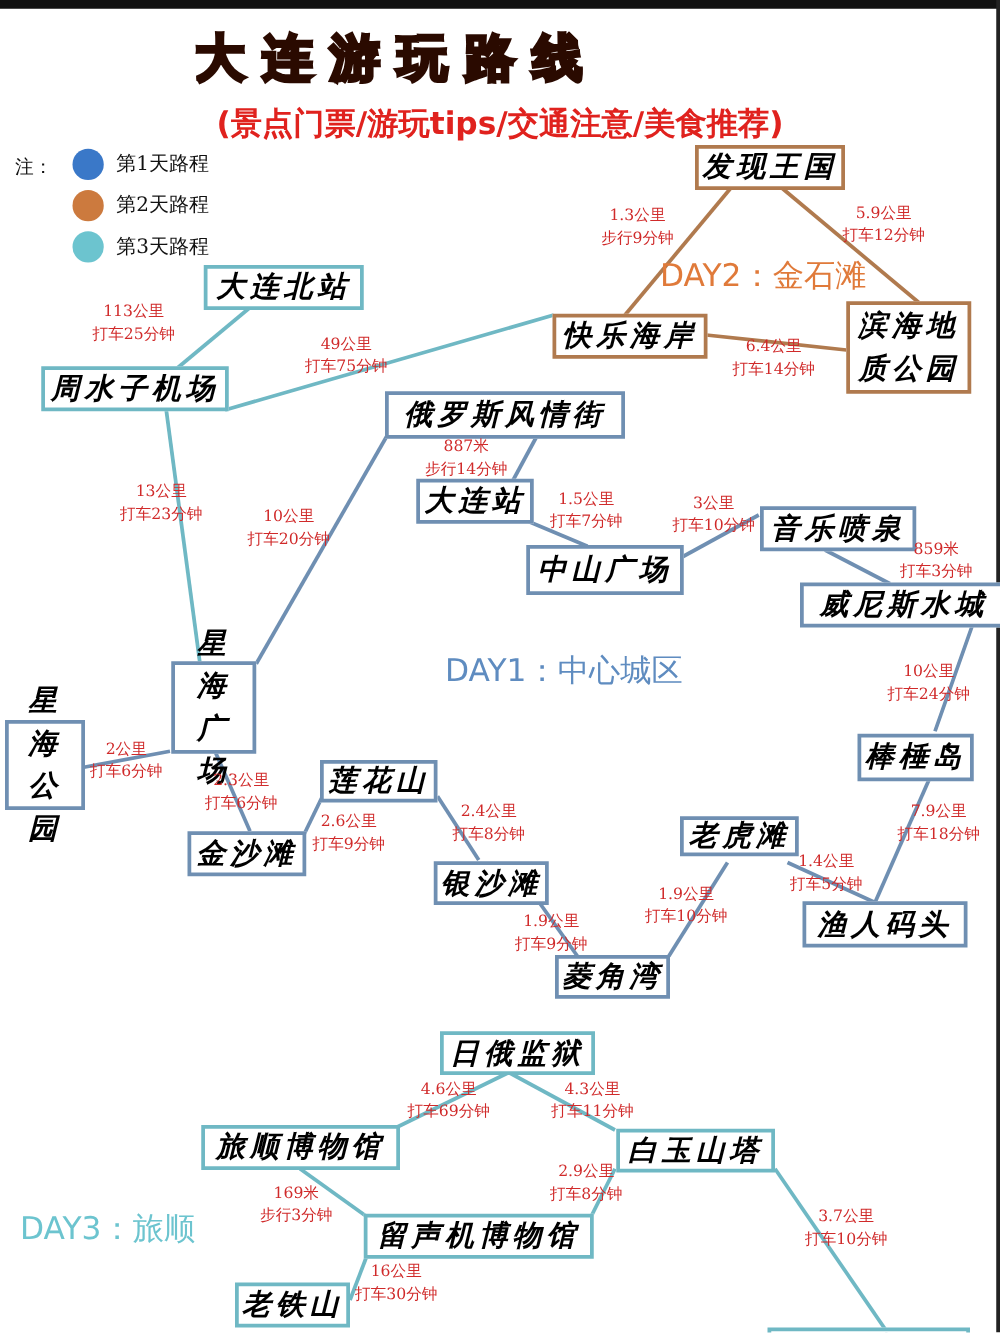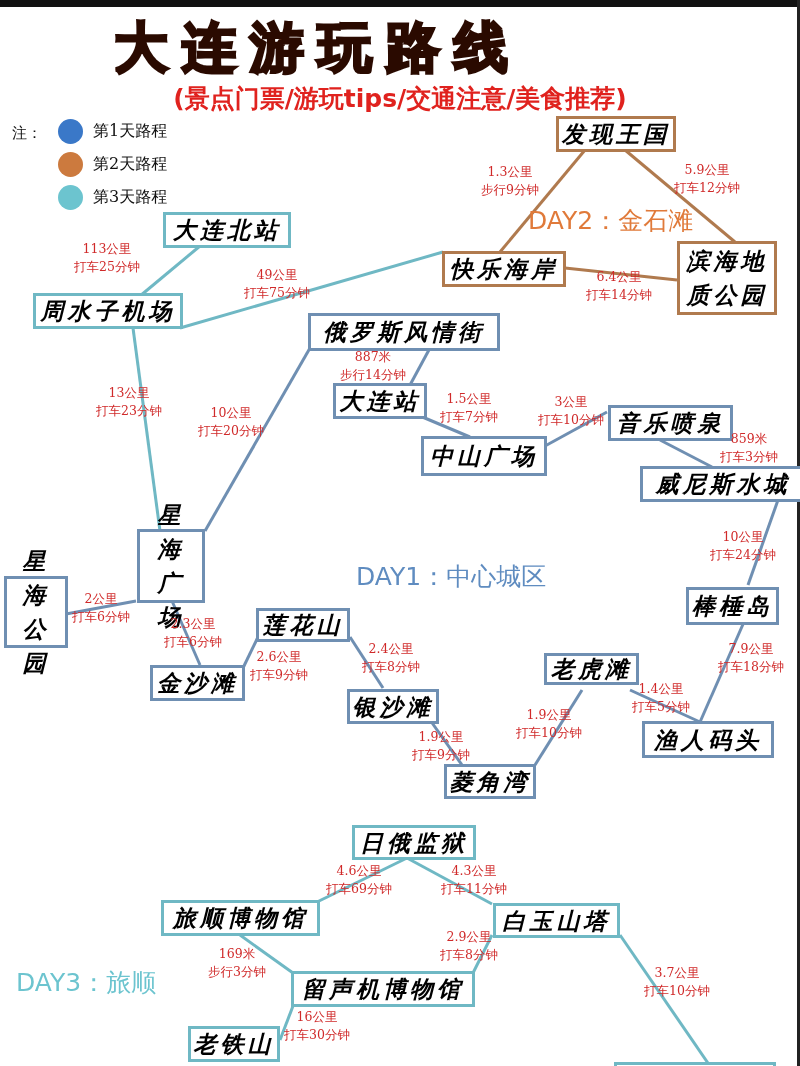--- a/index.html
+++ b/index.html
@@ -1,19 +1,19 @@
 <!DOCTYPE html>
 <html><head>
 <meta charset="utf-8">
 <style>
   html, body { margin:0; padding:0; }
   body { width:800px; height:1066px; position:relative; overflow:hidden; background:#ffffff; font-family:"DejaVu Serif", serif; }
   .topbar { position:absolute; left:0; top:0; width:800px; height:7px; background:#111; }
   .rightbar { position:absolute; right:0; top:0; width:3px; height:1066px; background:#222; }
-  .title { position:absolute; left:0; top:8px; width:636px; text-align:center; font-size:54px; font-weight:bold; color:#f05a14; letter-spacing:14px;
+  .title { position:absolute; left:0; top:8px; width:636px; text-align:center; font-size:40px; font-weight:bold; color:#f05a14; letter-spacing:14px;
            -webkit-text-stroke:3px #2a0a00; font-family:"DejaVu Serif", serif; line-height:78px; }
   .subtitle { position:absolute; left:0; top:82px; width:800px; text-align:center; font-size:25px; color:#e0221e; font-weight:bold; font-family:"DejaVu Sans", sans-serif; }
   .legend-note { position:absolute; left:12px; top:124px; font-size:15px; color:#111; }
   .legend-item { position:absolute; left:58px; height:26px; display:flex; align-items:center; }
   .legend-dot { width:25px; height:25px; border-radius:50%; margin-right:10px; }
   .legend-label { font-size:16px; color:#111; }
   svg.lines { position:absolute; left:0; top:0; }
   .node { position:absolute; background:#fff; border:3px solid #7090b0; box-sizing:border-box; display:flex; align-items:center; justify-content:center;
           font-weight:bold; color:#000; font-size:23px; letter-spacing:4px; text-align:center; line-height:34px; font-family:"DejaVu Serif", serif;font-style:italic; }
   .node.d1 { border-color:#6f8fb2; }
@@ -109,21 +109,21 @@
 <div class="node d1" style="left:444px;top:764px;width:92px;height:35px">菱角湾</div>
 
 <div class="node d3" style="left:352px;top:825px;width:124px;height:35px">日俄监狱</div>
 <div class="node d3" style="left:161px;top:900px;width:159px;height:36px">旅顺博物馆</div>
 <div class="node d3" style="left:493px;top:903px;width:127px;height:35px">白玉山塔</div>
 <div class="node d3" style="left:291px;top:971px;width:184px;height:36px">留声机博物馆</div>
 <div class="node d3" style="left:188px;top:1026px;width:92px;height:36px">老铁山</div>
 <div class="node d3" style="left:614px;top:1062px;width:162px;height:20px"></div>
 
 <div class="day-label" style="left:528px;top:204px;color:#e07a3a">DAY2：金石滩</div>
-<div class="day-label" style="left:356px;top:560px;color:#5f8cc0">DAY1：中心城区</div>
+<div class="day-label" style="left:356px;top:520px;color:#5f8cc0">DAY1：中心城区</div>
 <div class="day-label" style="left:16px;top:966px;color:#6cc4cf">DAY3：旅顺</div>
 
 <div class="dist" style="left:74px;top:240px">
     <div>113公里</div>
     <div>打车25分钟</div>
   </div>
 <div class="dist" style="left:244px;top:266px">
     <div>49公里</div>
     <div>打车75分钟</div>
   </div>

